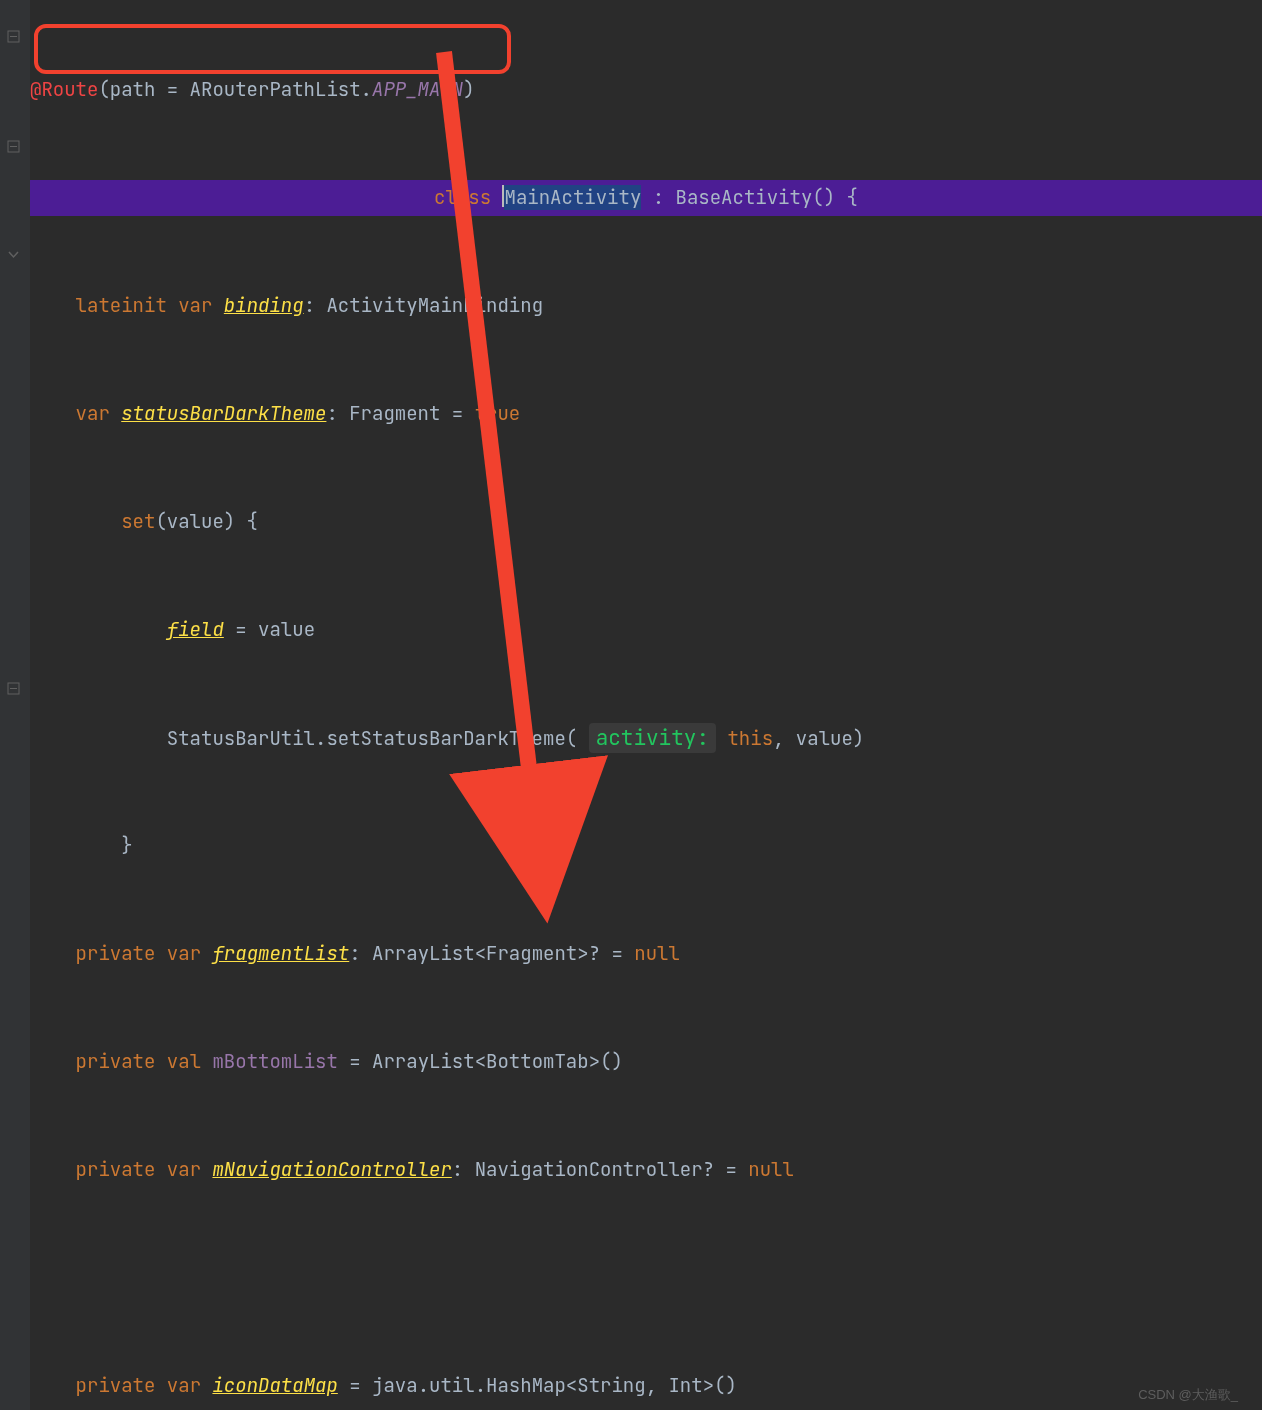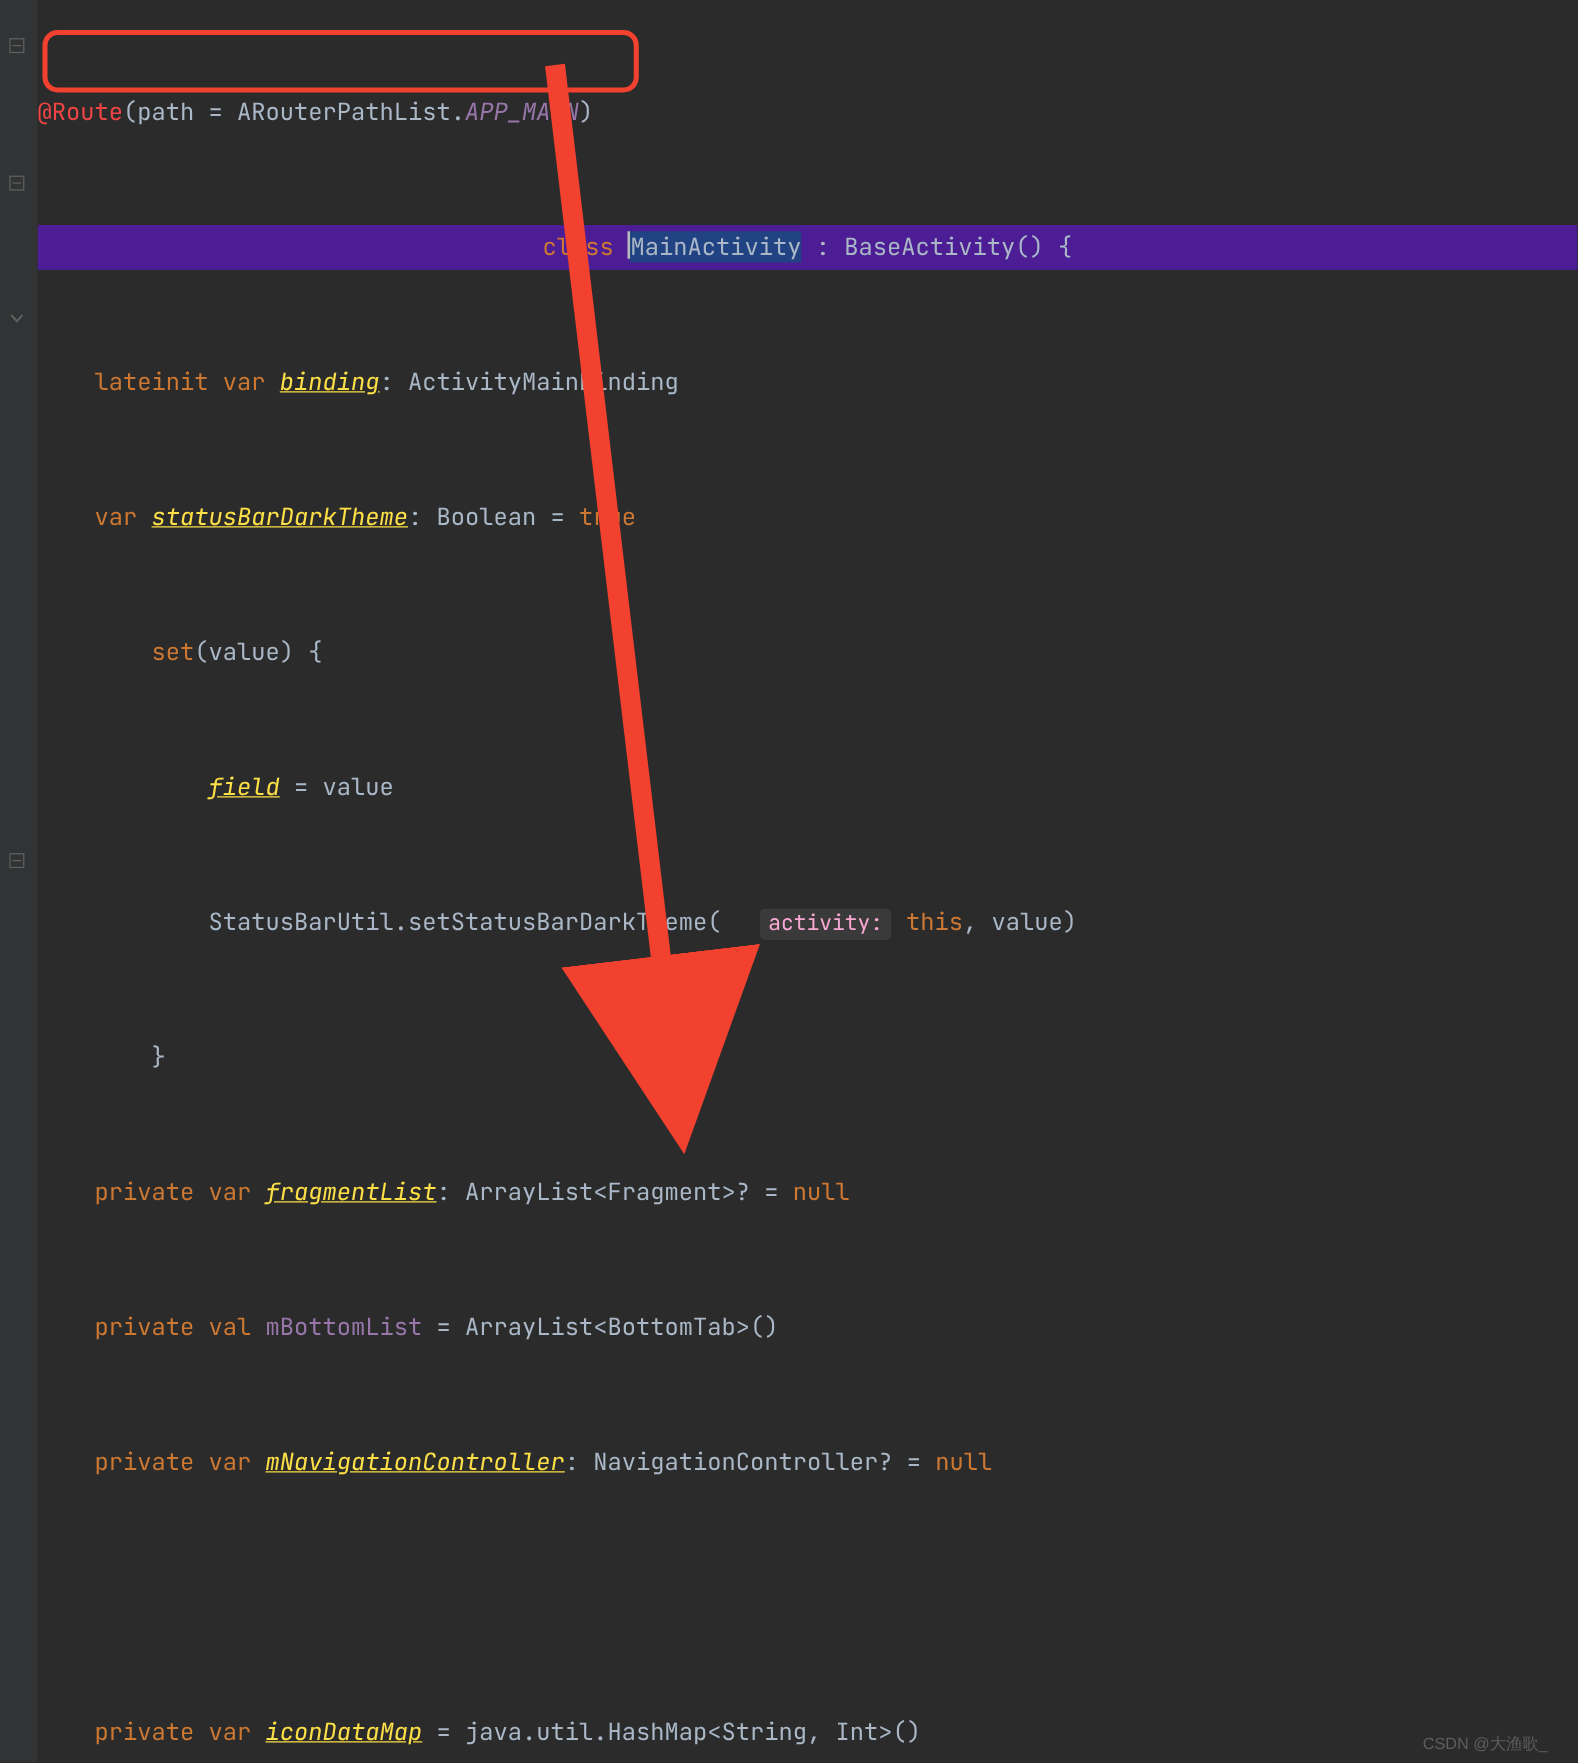--- a/index.html
+++ b/index.html
@@ -38,21 +38,21 @@
   .line.current { background:#4c1d95;text-align:center; }
   .caret {
     display:inline-block;
     width:2px; height:22px;
     background:#bbbbbb;
     vertical-align:-3px;
   }
   .c-kw   { color:#cc7832; }
   .c-field{ color:#fde047; text-decoration:underline; font-style:italic; }
   .c-fieldp{ color:#9876aa; }
-  .c-hint { color:#f9a8d4; background:#3a3a3a; border-radius:4px; padding:1px 7px 2px 7px; font-size:17px;margin-left:19px; }
+  .c-hint { color:#22c55e; background:#3a3a3a; border-radius:4px; padding:1px 7px 2px 7px; font-size:21px; }
   .c-ann  { color:#ef4444; }
   .c-static{ color:#9876aa; font-style:italic; }
   .sel-word { background:#214283; }
   .red-box {
     position:absolute;
     border:4px solid #f2412e;
     border-radius:12px;
     z-index:5;
     pointer-events:none;
   }
@@ -100,21 +100,21 @@
 </div>
 
 <div class="code-area">
 
 <div class="line"><span class="c-ann">@Route</span><span>(path = ARouterPathList.</span><span class="c-static">APP_MAIN</span><span>)</span></div>
 
 <div class="line current"><span class="c-kw">class </span><span class="caret"></span><span class="sel-word">MainActivity</span><span> : BaseActivity() {</span></div>
 
 <div class="line">    <span class="c-kw">lateinit</span> <span class="c-kw">var</span> <span class="c-field">binding</span><span>: ActivityMainBinding</span></div>
 
-<div class="line">    <span class="c-kw">var</span> <span class="c-field">statusBarDarkTheme</span><span>: Boolean = </span><span class="c-kw">true</span></div>
+<div class="line">    <span class="c-kw">var</span> <span class="c-field">statusBarDarkTheme</span><span>: Fragment = </span><span class="c-kw">true</span></div>
 
 <div class="line">        <span class="c-kw">set</span><span>(value) {</span></div>
 
 <div class="line">            <span class="c-field" style="font-weight:normal">field</span><span> = value</span></div>
 
 <div class="line">            <span>StatusBarUtil.setStatusBarDarkTheme(</span> <span class="c-hint">activity:</span> <span class="c-kw">this</span><span>, value)</span></div>
 
 <div class="line">        <span>}</span></div>
 
 <div class="line">    <span class="c-kw">private</span> <span class="c-kw">var</span> <span class="c-field">fragmentList</span><span>: ArrayList&lt;Fragment&gt;? = </span><span class="c-kw">null</span></div>

